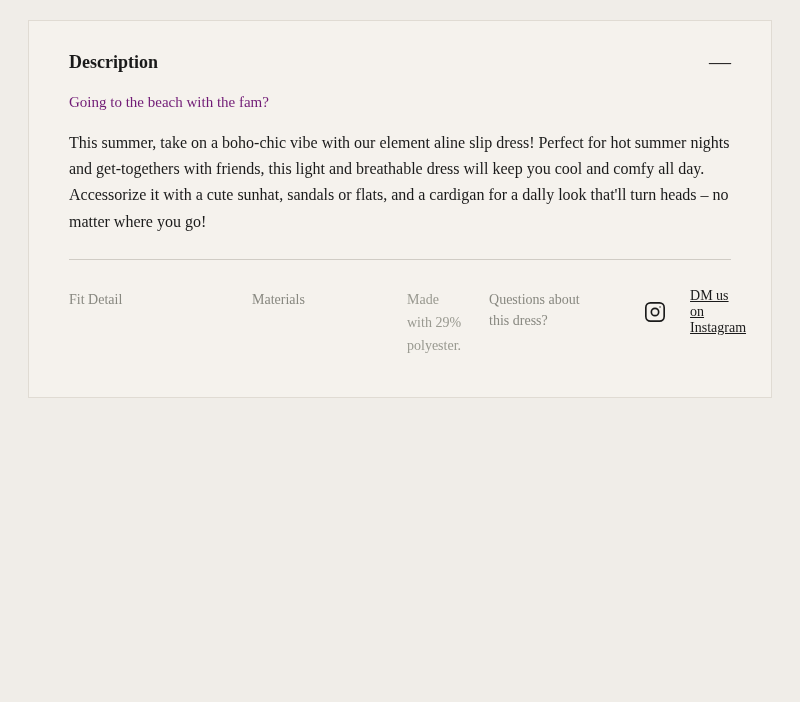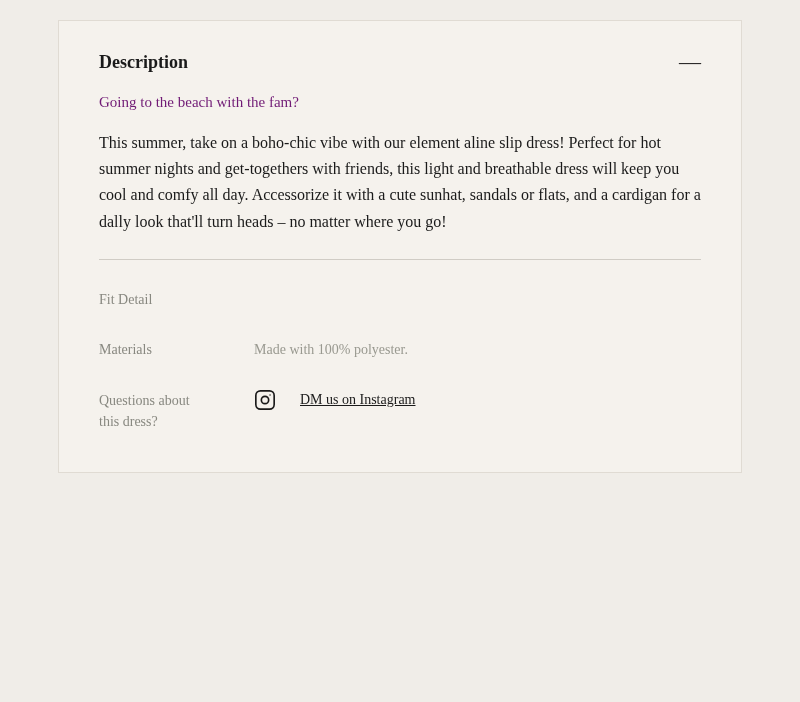--- a/index.html
+++ b/index.html
@@ -14,21 +14,21 @@
       width: 800px;
       min-height: 702px;
       display: flex;
       align-items: flex-start;
       justify-content: center;
       padding: 20px;
     }
 
     .card {
       background-color: #f5f2ed;
-      width: 684px;
+      width: 744px;
       padding: 30px 40px 40px 40px;
       border: 1px solid #e0dbd3;
     }
 
     .description-header {
       display: flex;
       justify-content: space-between;
       align-items: center;
       margin-bottom: 18px;
     }
@@ -66,21 +66,21 @@
     }
 
     .divider {
       border: none;
       border-top: 1px solid #d0ccc5;
       margin-bottom: 28px;
     }
 
     .details-section {
       display: flex;
-      flex-direction: column;
+      flex-direction: row;
       gap: 28px;
     }
 
     .detail-row {
       display: flex;
       align-items: flex-start;
       gap: 0;
     }
 
     .detail-label {
@@ -144,21 +144,21 @@
   <hr class="divider">
 
   <div class="details-section">
 
     <div class="detail-row">
       <span class="detail-label">Fit Detail</span>
     </div>
 
     <div class="detail-row">
       <span class="detail-label">Materials</span>
-      <span class="detail-value">Made with 100% polyester.</span>
+      <span class="detail-value">Made with 29% polyester.</span>
     </div>
 
     <div class="instagram-row">
       <span class="detail-label">
         <span>Questions about</span><br>
         <span>this dress?</span>
       </span>
       <div class="instagram-link-area">
         <svg class="instagram-icon" viewBox="0 0 24 24" fill="none" stroke="#1a1a1a" stroke-width="1.8" stroke-linecap="round" stroke-linejoin="round">
           <rect x="2" y="2" width="20" height="20" rx="5" ry="5"></rect>

